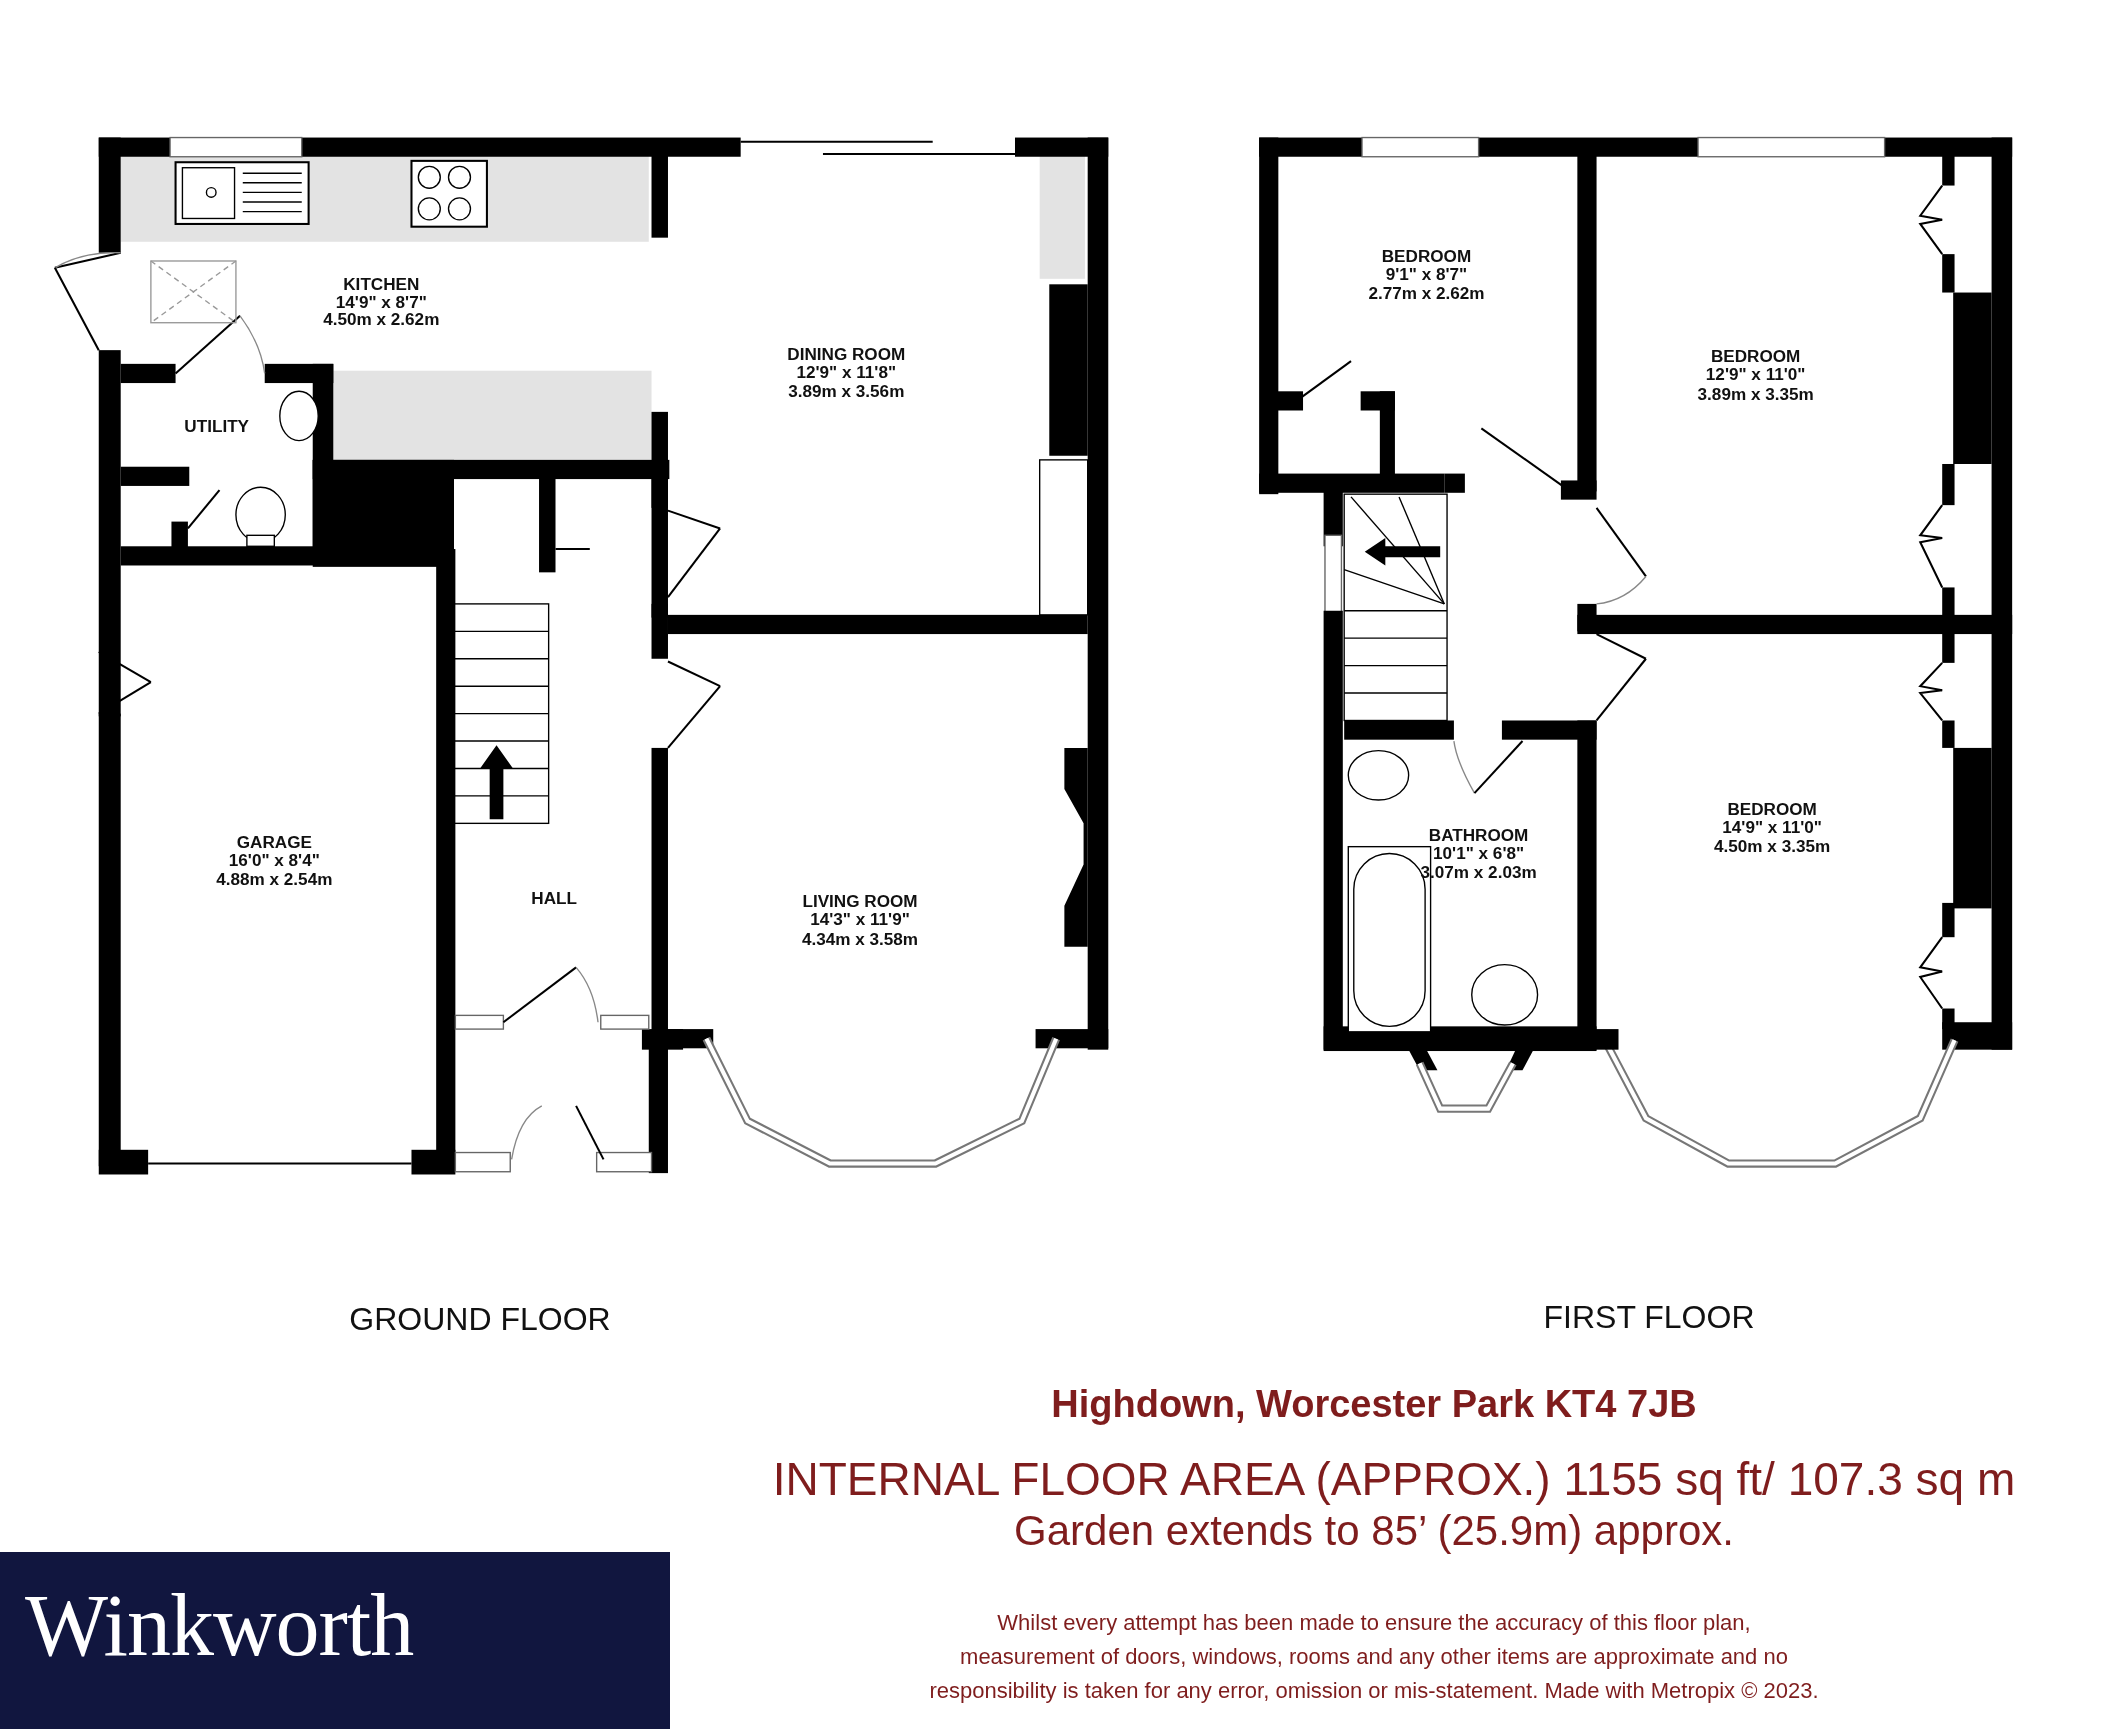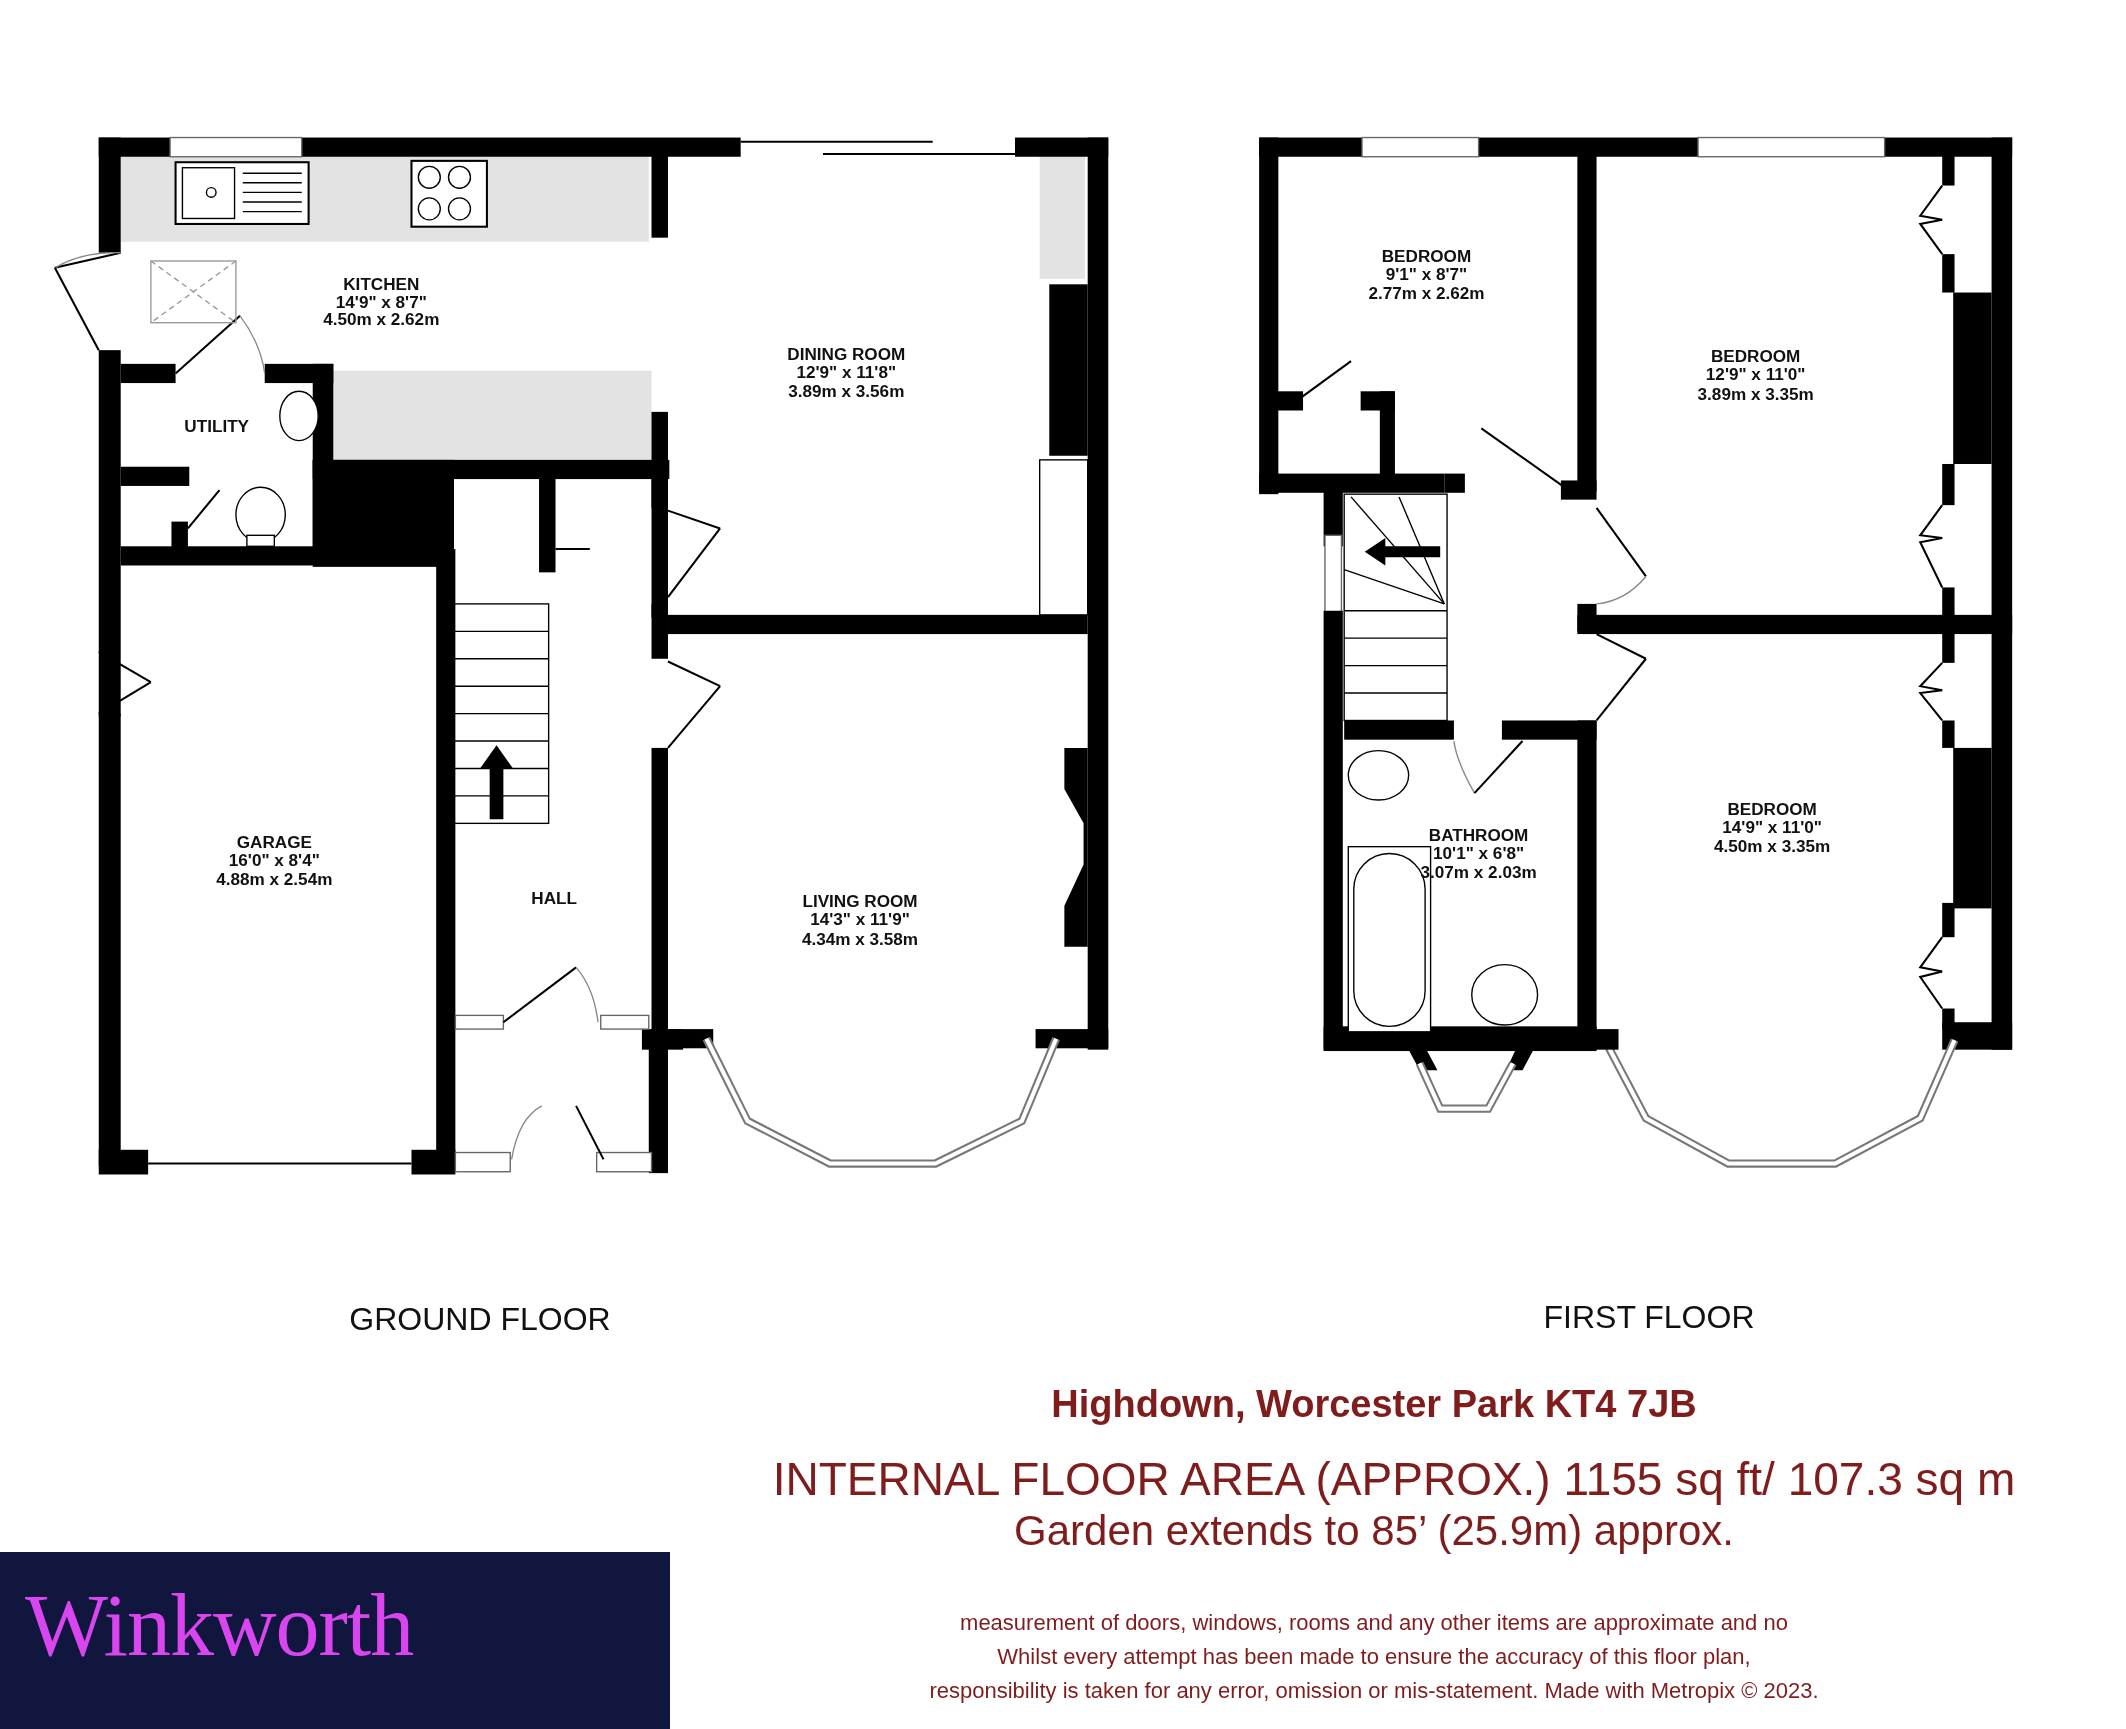--- a/index.html
+++ b/index.html
@@ -12,21 +12,21 @@
   .win{fill:#fff;stroke:#666;stroke-width:1;}
   .lbl{font-family:"Liberation Sans",sans-serif;font-weight:bold;font-size:12.5px;text-anchor:middle;fill:#111;}
   .dim{font-family:"Liberation Sans",sans-serif;font-weight:bold;font-size:12.5px;text-anchor:middle;fill:#111;}
   .floor{position:absolute;font-size:32px;color:#111;transform:translateX(-50%);white-space:nowrap;margin-top:33px;}
   .info{position:absolute;left:1374px;transform:translateX(-50%);text-align:center;white-space:nowrap;color:#7f1d1d;}
   #addr{top:1383px;font-size:38px;font-weight:bold;}
   #area{top:1452px;font-size:46px;margin-left:20px;}
   #garden{top:1507px;font-size:42px;}
   #disc{top:1606px;font-size:22px;line-height:34px;}
   #brand{position:absolute;left:0;top:1552px;width:670px;height:178px;background:#11163f;}
-  #brand span{position:absolute;left:25px;top:23px;font-family:"Liberation Serif",serif;font-size:88px;color:#d946ef;letter-spacing:-1px;}
+  #brand span{position:absolute;left:25px;top:23px;font-family:"Liberation Serif",serif;font-size:88px;color:#ffffff;letter-spacing:-1px;}
 </style>
 </head>
 <body>
 
 <svg class="plan" width="2126" height="1729" viewBox="0 0 1550 1260">
 
   <g>
 
     <rect class="counter" x="88" y="113" width="385" height="63"></rect>
     <rect class="counter" x="243" y="270" width="232" height="67"></rect>
@@ -277,21 +277,21 @@
   </g>
 </svg>
 
 <div class="floor" style="left:480px;top:1268px;">GROUND FLOOR</div>
 <div class="floor" style="left:1649px;top:1266px;">FIRST FLOOR</div>
 
 <div class="info" id="addr">Highdown, Worcester Park KT4 7JB</div>
 <div class="info" id="area">INTERNAL FLOOR AREA (APPROX.) 1155 sq ft/ 107.3 sq m</div>
 <div class="info" id="garden">Garden extends to 85’ (25.9m) approx.</div>
 <div class="info" id="disc">
+  <div>Whilst every attempt has been made to ensure the accuracy of this floor plan,</div>
   <div>measurement of doors, windows, rooms and any other items are approximate and no</div>
-  <div>Whilst every attempt has been made to ensure the accuracy of this floor plan,</div>
   <div>responsibility is taken for any error, omission or mis-statement. Made with Metropix © 2023.</div>
 </div>
 
 <div id="brand">
   <span>Winkworth</span>
 </div>
 
 
 </body></html>

